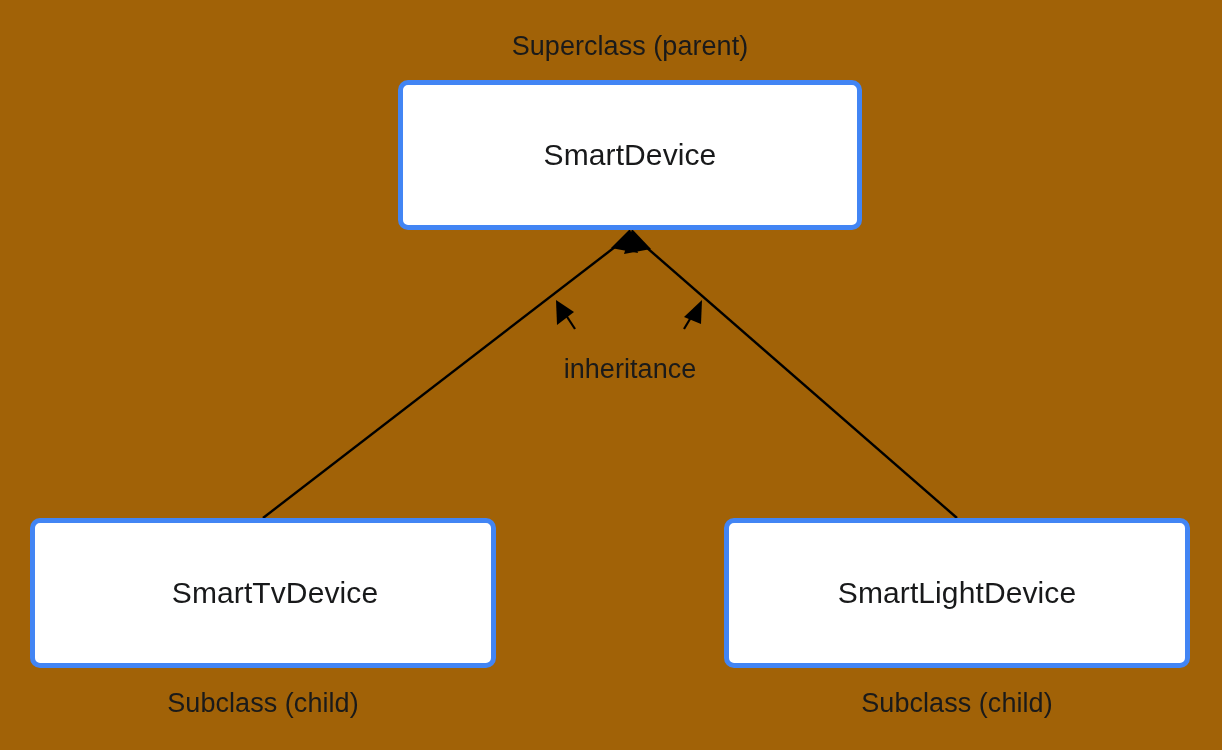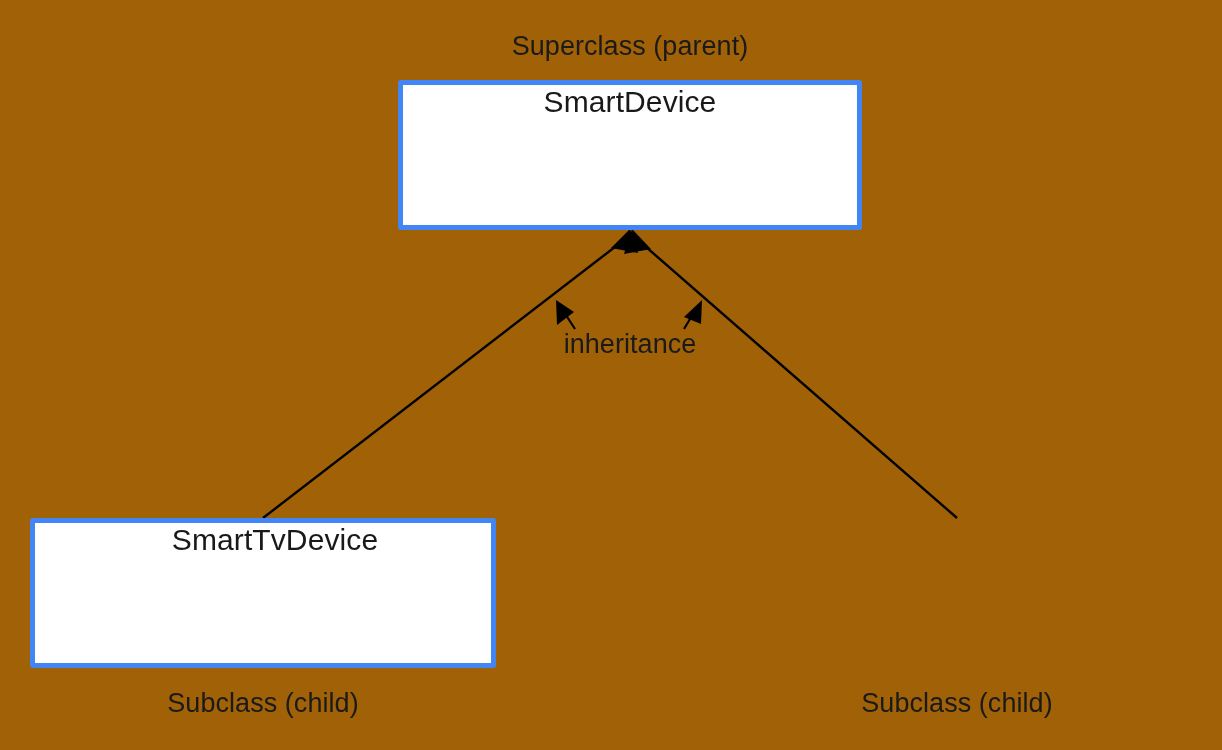--- a/index.html
+++ b/index.html
@@ -25,22 +25,23 @@
     top: 0;
     width: 1222px;
     height: 750px;
     pointer-events: none;
   }
   .node {
     position: absolute;
     box-sizing: border-box;
     background: #ffffff;
     border: 5px solid #4285f4;
-    border-radius: 3px;
+    border-radius: 10px;
     display: flex;
+    align-items: center;
     justify-content: center;
   }
   .node-title {
     font-size: 30px;
     font-weight: 500;
     color: #18191a;
     letter-spacing: 0.1px;
     white-space: nowrap;
   }
   .caption {
@@ -51,20 +52,21 @@
     text-align: center;
     letter-spacing: 0.05px;
   }
   .edge-label {
     position: absolute;
     font-size: 27px;
     color: #1a1a1a;
     white-space: nowrap;
     text-align: center;
     letter-spacing: 0.05px;
+    margin-top: 25px;
   }
 
   
   #node-superclass {
     left: 398px;
     top: 80px;
     width: 464px;
     height: 150px;
   }
   #node-subclass-tv {
@@ -138,16 +140,19 @@
   </div>
 
   <div class="edge-label" id="label-inheritance">inheritance</div>
 
   <div class="node" id="node-subclass-tv">
     <span class="node-title">SmartTvDevice</span>
   </div>
 
   <div class="caption" id="caption-subclass-tv">Subclass (child)</div>
 
+  <div class="node" id="node-subclass-light">
+    <span class="node-title">SmartLightDevice</span>
+  </div>
 
   <div class="caption" id="caption-subclass-light">Subclass (child)</div>
 
 </div>
 
 </body></html>

